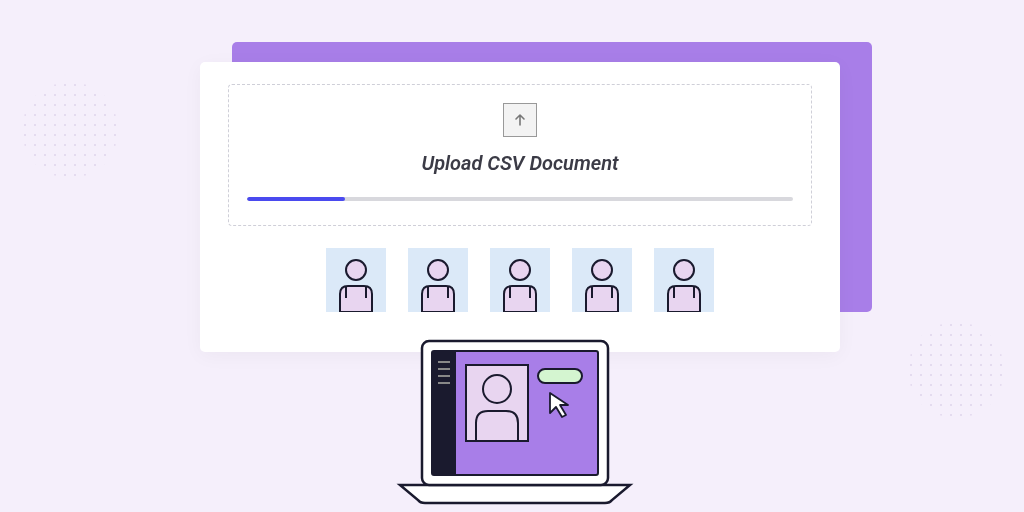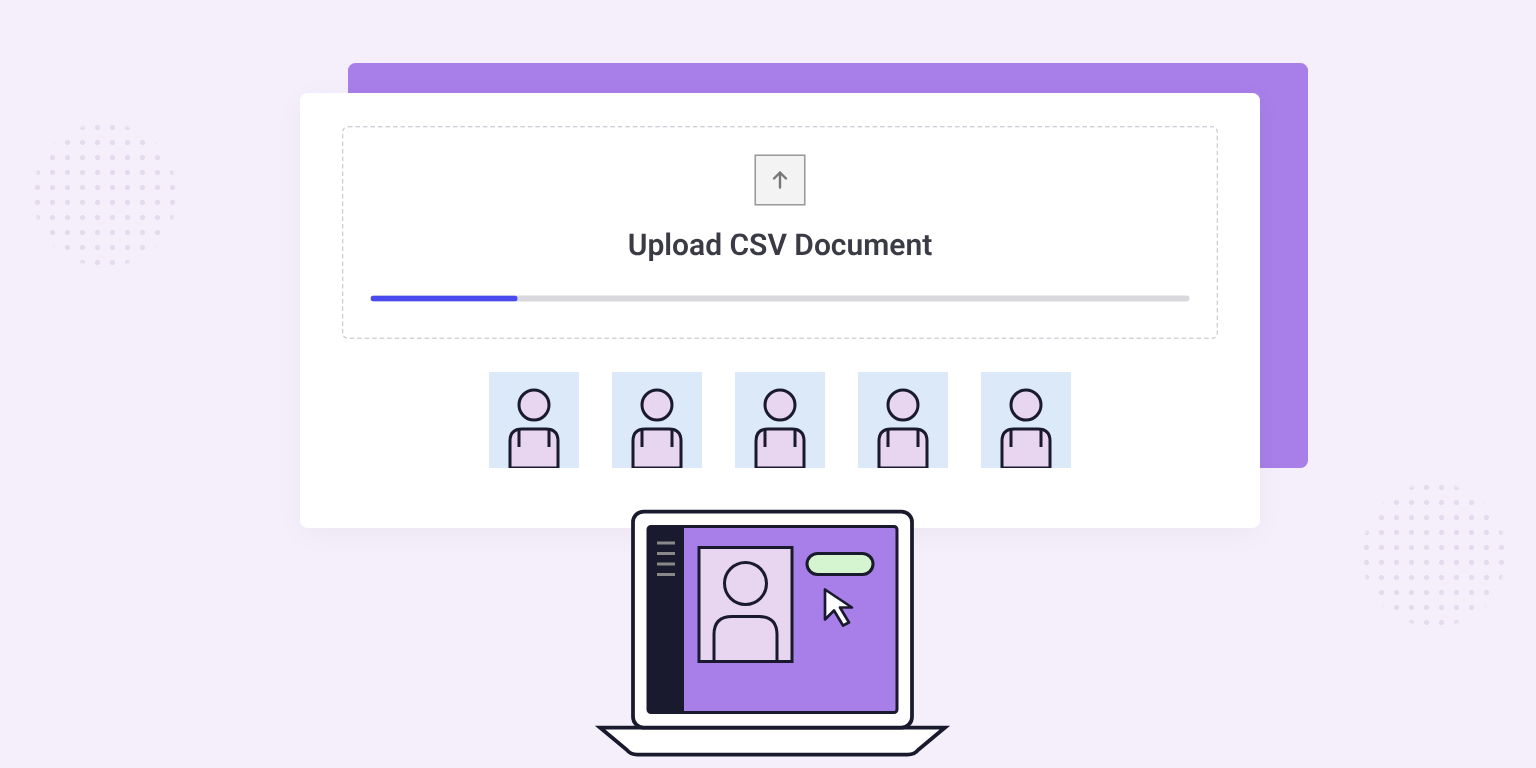--- a/index.html
+++ b/index.html
@@ -49,20 +49,21 @@
   .card {
     position: absolute;
     left: 200px;
     top: 62px;
     width: 640px;
     height: 290px;
     background: #ffffff;
     border-radius: 5px;
     box-shadow: 0 4px 20px rgba(0,0,0,0.04);
     padding: 22px 28px 20px 28px;
+    font-style: italic;
   }
   .dropzone {
     border: 1.5px dashed #cfcfd8;
     border-radius: 4px;
     padding: 18px 18px 24px 18px;
     display: flex;
     flex-direction: column;
     align-items: center;
   }
   .upload-icon-box {

